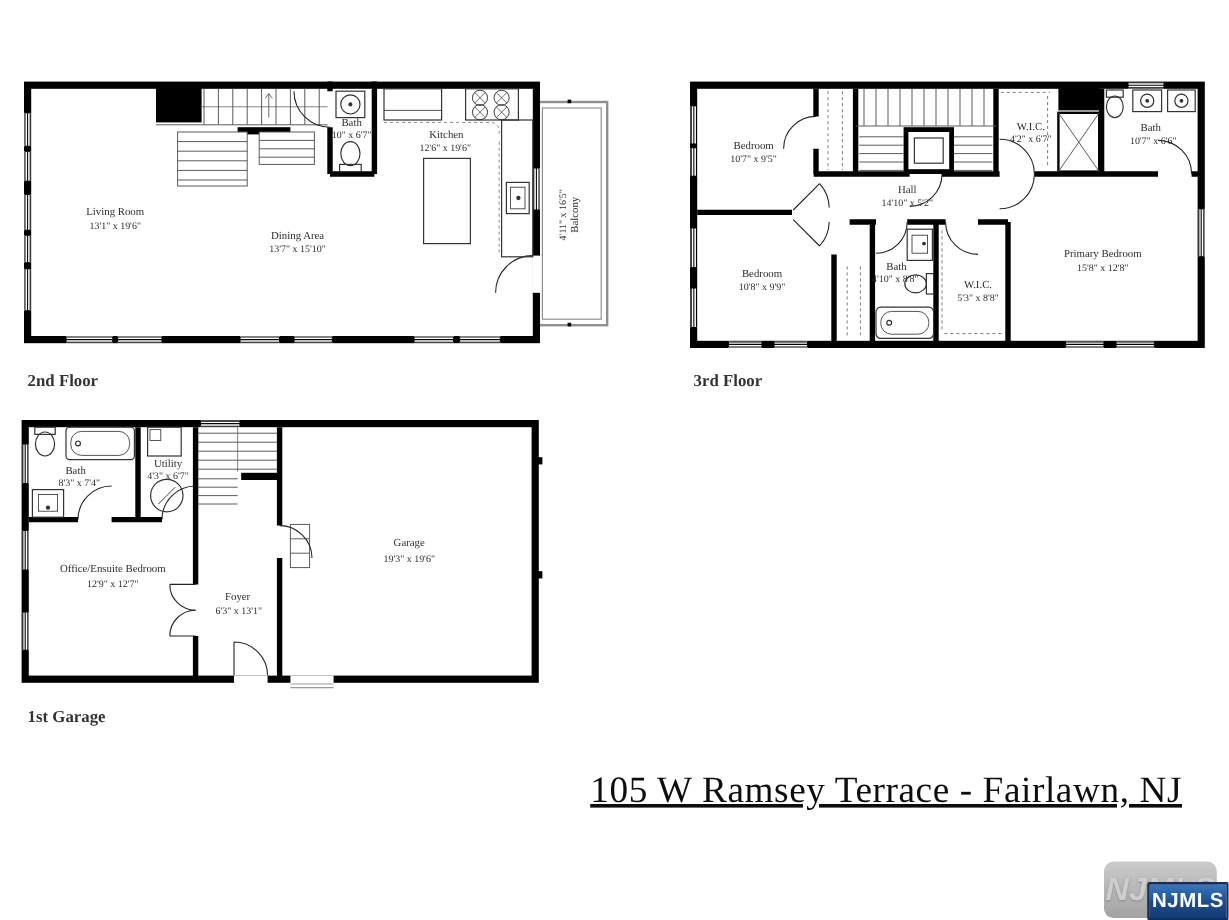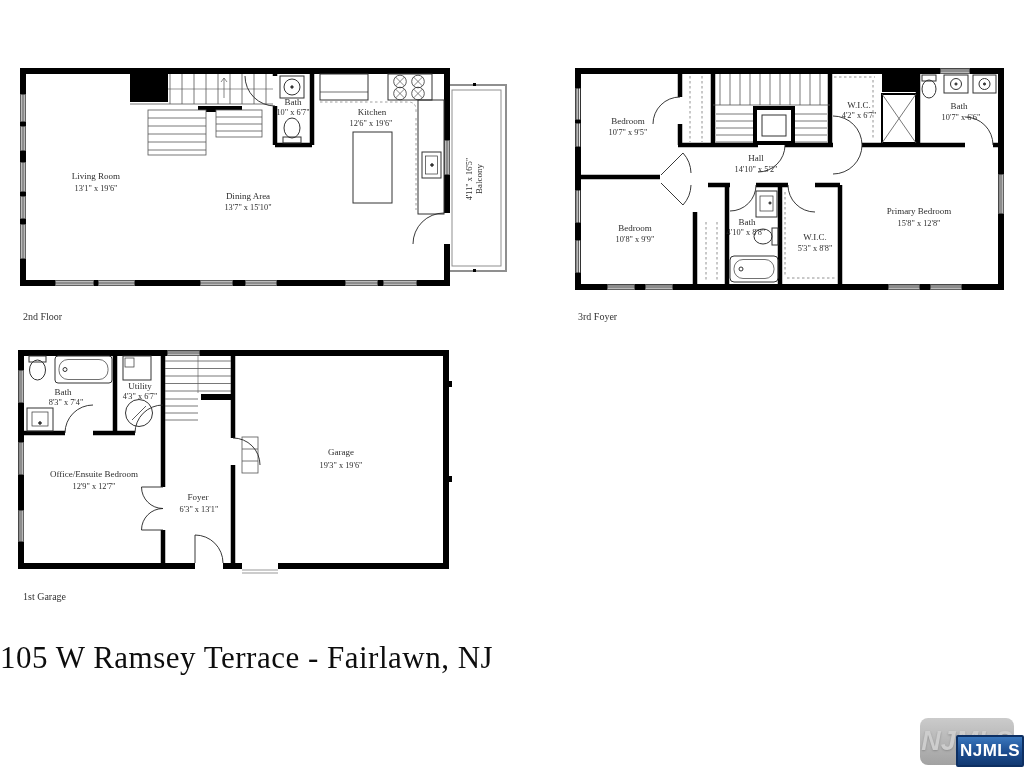--- a/index.html
+++ b/index.html
@@ -2,23 +2,23 @@
 <html><head>
 <meta charset="utf-8">
 <style>
   html,body{margin:0;padding:0;background:#fff;}
   #page{position:relative;width:1024px;height:767px;background:#fff;overflow:hidden;
         font-family:"Liberation Serif",serif;}
   .plan{position:absolute;}
   .plan text{font-family:"Liberation Serif",serif;fill:#2e2e2e;}
   .room-name{font-size:9px;}
   .room-dims{font-size:8.3px;}
-  .floor-label{position:absolute;font-size:10px;color:#333;}
-  .title{position:absolute;left:0;top:640px;width:985px;text-align:left;
-         font-size:31px;color:#0d0d0d;letter-spacing:0.5px;}
+  .floor-label{position:absolute;font-size:14px;color:#333;font-weight:bold;}
+  .title{position:absolute;left:0;top:640px;width:985px;text-align:right;
+         font-size:31px;color:#0d0d0d;letter-spacing:0.5px;text-decoration:underline;}
   .njmls-watermark{position:absolute;left:920px;top:718px;width:94px;height:47px;
          border-radius:8px;background:linear-gradient(180deg,#cbcbcb,#a2a2a2);
          display:flex;align-items:center;justify-content:center;}
   .njmls-watermark span{font-family:"Liberation Sans",sans-serif;font-weight:700;
          font-style:italic;font-size:27px;color:#cdcdcd;text-shadow:0 1px 2px #8d8d8d;}
   .njmls-badge{position:absolute;left:956px;top:735px;width:68px;height:32px;
          background:linear-gradient(180deg,#3a77bd 0%,#1c4c8f 55%,#123a72 100%);
          border:2px solid #0d2f62;border-radius:2px;box-sizing:border-box;
          display:flex;align-items:center;justify-content:center;}
   .njmls-badge span{font-family:"Liberation Sans",sans-serif;font-weight:700;
@@ -230,21 +230,21 @@
     <text class="room-dims" text-anchor="middle" x="289" y="54">4'2" x 6'7"</text>
     <text class="room-name" text-anchor="middle" x="389" y="45">Bath</text>
     <text class="room-dims" text-anchor="middle" x="391" y="56">10'7" x 6'6"</text>
     <text class="room-name" text-anchor="middle" x="177" y="161">Bath</text>
     <text class="room-dims" text-anchor="middle" x="176" y="171">4'10" x 8'8"</text>
     <text class="room-name" text-anchor="middle" x="245" y="176">W.I.C.</text>
     <text class="room-dims" text-anchor="middle" x="245" y="187">5'3" x 8'8"</text>
     <text class="room-name" text-anchor="middle" x="349" y="150">Primary Bedroom</text>
     <text class="room-dims" text-anchor="middle" x="349" y="162">15'8" x 12'8"</text>
   </svg>
-  <div class="floor-label" style="left:578px;top:311px">3rd Foyer</div>
+  <div class="floor-label" style="left:578px;top:311px">3rd Floor</div>
 
   <svg class="plan" style="left:15px;top:345px" width="440" height="232" viewBox="0 0 440 232">
     <rect x="6" y="8" width="425" height="213" fill="#fff" stroke="#000" stroke-width="6"></rect>
     <path d="M100 11 V88 M9 88 H50 M78 88 H120
              M148 11 V142 M148 185 V219
              M218 11 V93 M218 120 V219" stroke="#000" stroke-width="4.5" fill="none"></path>
     <rect x="186" y="49" width="32" height="6" fill="#000"></rect>
 
     <g stroke="#555" stroke-width="0.8" fill="none">
       <path d="M150 16 H216 M150 23.5 H216 M150 31 H216 M150 38.5 H216 M150 46 H216"></path>

